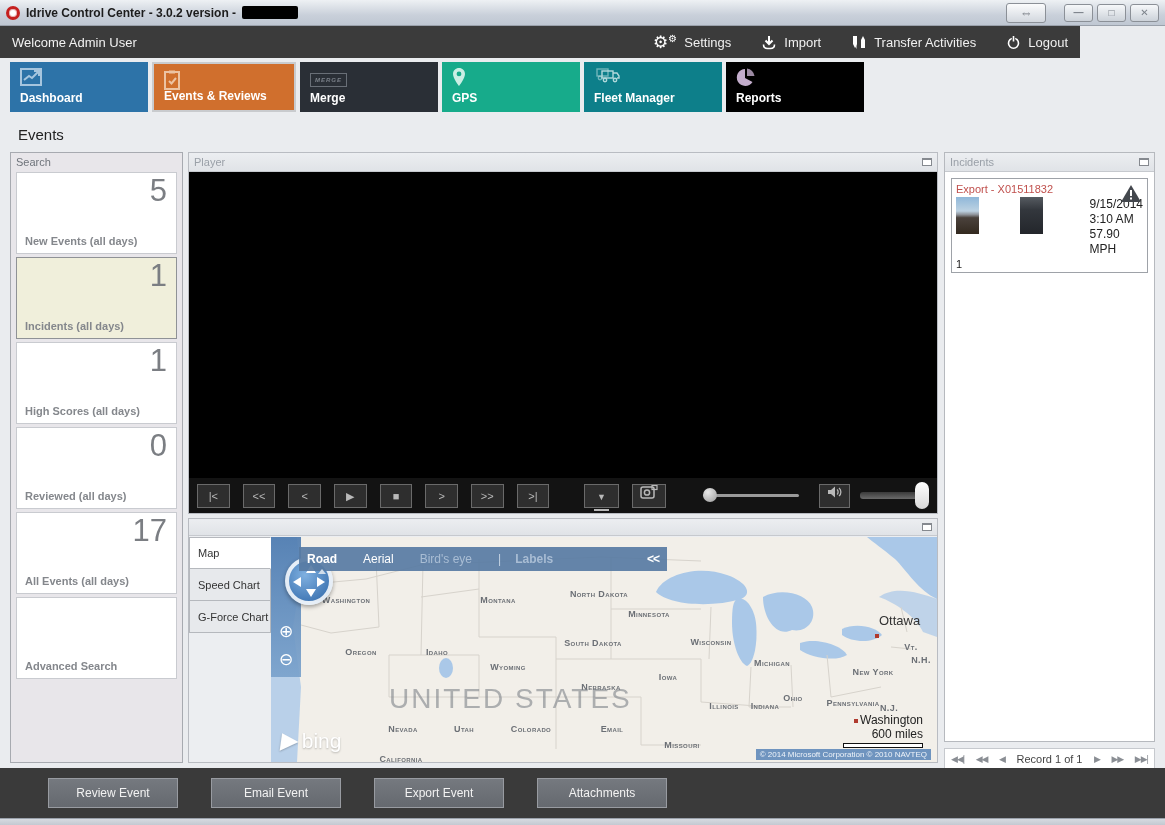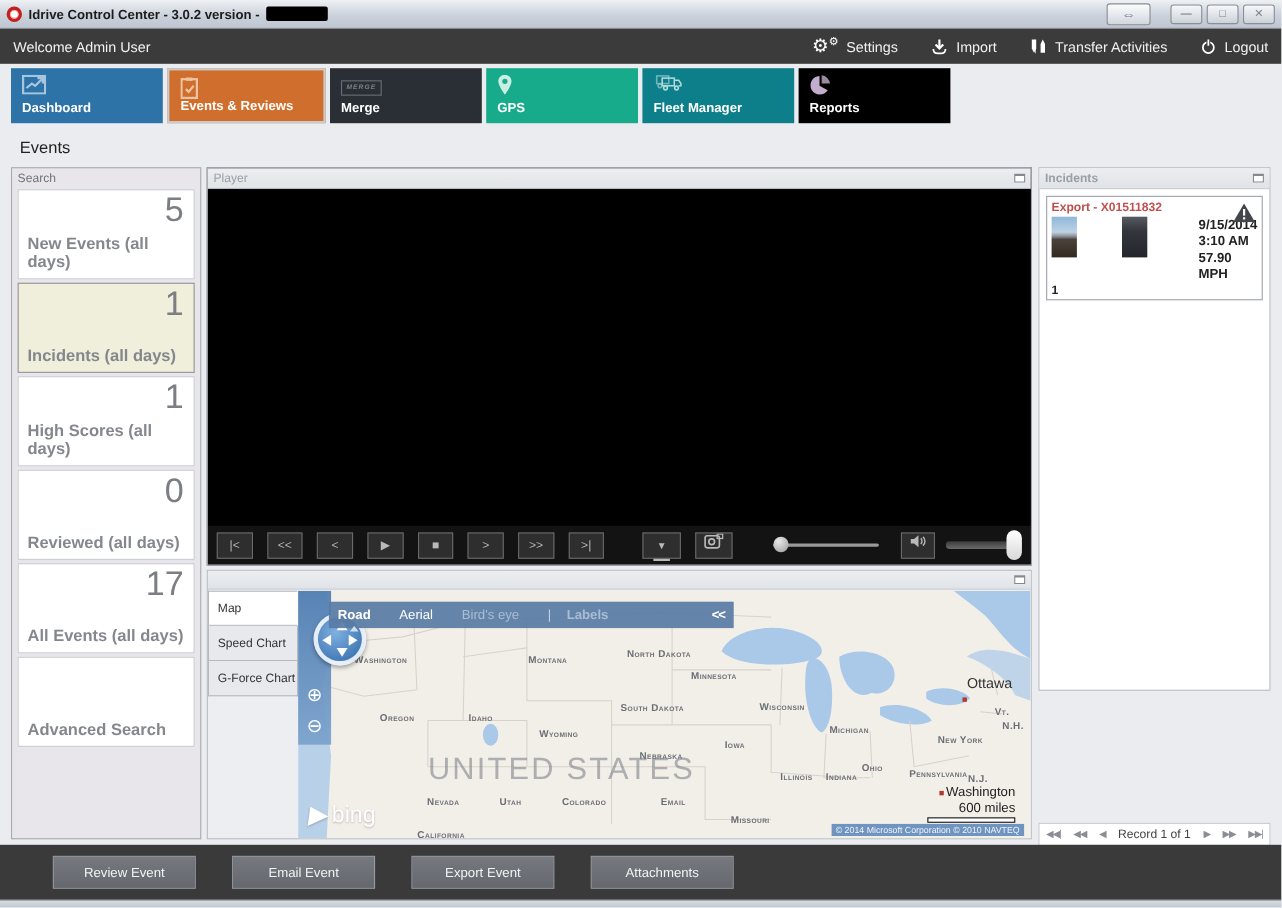--- a/index.html
+++ b/index.html
@@ -10,21 +10,21 @@
   
   .titlebar { left:0; top:0; width:1165px; height:26px; background:linear-gradient(#eef1f4,#c9d0da 60%,#bfc7d2); border-bottom:1px solid #9aa1ab; display:flex; align-items:center; padding:0 6px; }
   .app-icon { width:14px; height:14px; border-radius:50%; border:3px solid #c5201f; background:#fff; box-shadow:0 0 0 1px #e9b7b7 inset; margin-right:6px; }
   .title-text { font-size:12px; font-weight:bold; color:#1c1c1c; }
   .redaction { display:inline-block; width:56px; height:13px; background:#000; border-radius:2px; margin-left:6px; vertical-align:middle; }
   .win-btns { margin-left:auto; display:flex; align-items:center; gap:4px; }
   .resize-btn { width:40px; height:20px; border:1px solid #8b9097; border-radius:3px; background:linear-gradient(#fbfcfd,#d2d7de); color:#6d737b; font-size:13px; text-align:center; line-height:18px; margin-right:14px; }
   .win-btn { width:29px; height:18px; border:1px solid #8b9097; border-radius:3px; background:linear-gradient(#f6f8fa,#ccd2d9); color:#7d838b; font-size:10px; font-weight:bold; text-align:center; line-height:16px; }
 
   
-  .menubar { left:0; top:26px; width:1165px; height:31px; background:#3b3b3b; display:flex; align-items:center; padding:16px 12px; }
+  .menubar { left:0; top:26px; width:1080px; height:31px; background:#3b3b3b; display:flex; align-items:center; padding:16px 12px; }
   .welcome { color:#f2f2f2; font-size:13px; }
   .menu-actions { margin-left:auto; display:flex; align-items:center; gap:30px; }
   .menu-item { display:flex; align-items:center; gap:7px; color:#f0f0f0; font-size:13px; cursor:default; }
   .menu-item svg { display:block; }
   .gear-glyph { font-family:"DejaVu Sans",sans-serif; font-size:17px; color:#fff; line-height:1; }
   .gear-glyph small { font-size:10px; vertical-align:top; }
 
   
   .tabrow { left:10px; top:62px; height:52px; display:flex; gap:4px; }
   .tab { width:138px; height:50px; position:relative; color:#fff; cursor:default; }
@@ -43,36 +43,36 @@
   
   .panel-hdr { height:19px; background:linear-gradient(#eceef1,#e0e3e7); border-bottom:1px solid #c6c9ce; display:flex; align-items:center; padding:0 5px; font-size:11px; color:#9aa0a8; }
   .max-icon { margin-left:auto; width:10px; height:8px; border:1px solid #85898f; border-top:2px solid #85898f; background:#fff; }
 
   
   .sidebar { left:10px; top:152px; width:173px; height:611px; background:#e8e6ea; border:1px solid #a7aab0; }
   .sidebar-hdr { font-size:11px; color:#6f747b; padding:3px 5px 4px; }
   .card { margin:0 5px 3px; height:82px; background:#fff; border:1px solid #c9cbd0; position:relative; cursor:pointer; }
   .card.selected { background:#f0efdb; border:1px solid #8f9296; }
   .card .count { position:absolute; right:9px; top:0px; font-size:31px; color:#7b7e83; }
-  .card .lbl { position:absolute; left:8px; bottom:6px; font-size:15px; font-weight:bold; color:#84878c; }
+  .card .lbl { position:absolute; left:8px; bottom:6px; font-size:11px; font-weight:bold; color:#84878c; }
 
   
   .player { left:188px; top:152px; width:750px; height:362px; border:1px solid #b9bcc2; background:#000; }
   .video { position:absolute; left:0; top:19px; width:748px; height:306px; background:#000; }
   .controls { position:absolute; left:0; bottom:0; width:748px; height:35px; background:#131313; display:flex; align-items:center; padding:0 8px; }
   .tbtn { width:34px; height:24px; background:#2e2e2e; border:1px solid #6a6a6a; color:#b9b9b9; font-size:11px; text-align:center; line-height:22px; margin-right:13px; }
   .tbtn:last-child { margin-right:0; }
   .dl-inner { display:inline-block; border-bottom:2px solid #b9b9b9; padding:0 3px 1px; font-size:9px; }
   .seek { width:100px; height:3px; background:#9a9a9a; border-radius:2px; position:relative; margin:0 20px 0 24px; }
   .seek .thumb { position:absolute; left:0px; top:-6px; width:14px; height:14px; border-radius:50%; background:radial-gradient(circle at 35% 30%,#e8e8e8,#9a9a9a); }
   .vol { width:72px; height:7px; background:linear-gradient(#3a3a3a,#6a6a6a); border-radius:3px; position:relative; margin-left:10px; }
   .vol .vthumb { position:absolute; right:0px; top:-10px; width:14px; height:27px; border-radius:7px; background:linear-gradient(#ffffff,#d8d8d8); }
 
   
-  .incidents { left:944px; top:152px; width:211px; height:476px; background:#fff; border:1px solid #b6b9be;font-weight:bold; }
+  .incidents { left:944px; top:152px; width:211px; height:590px; background:#fff; border:1px solid #b6b9be; }
   .inc-card { margin:6px; border:1px solid #9ea2a8; padding:4px 4px 2px; position:relative; cursor:pointer; }
   .inc-title { color:#c0504d; font-size:11px; margin-bottom:2px; }
   .inc-row { display:flex;gap:40px; }
   .thumb { width:47px; height:37px; margin-right:1px; }
   .thumb.road { background:linear-gradient(180deg,#8fb7d9 0%,#bdd2e2 38%,#8d9197 48%,#4a423c 56%,#33291f 100%); }
   .thumb.cabin { background:linear-gradient(180deg,#565b61 0%,#33373d 35%,#23262b 100%); }
   .inc-meta { font-size:12px; color:#222; line-height:15px; margin-left:6px; }
   .inc-warning { position:absolute; right:6px; top:6px; }
   .inc-count { font-size:11px; color:#222; margin-top:1px; }
 

